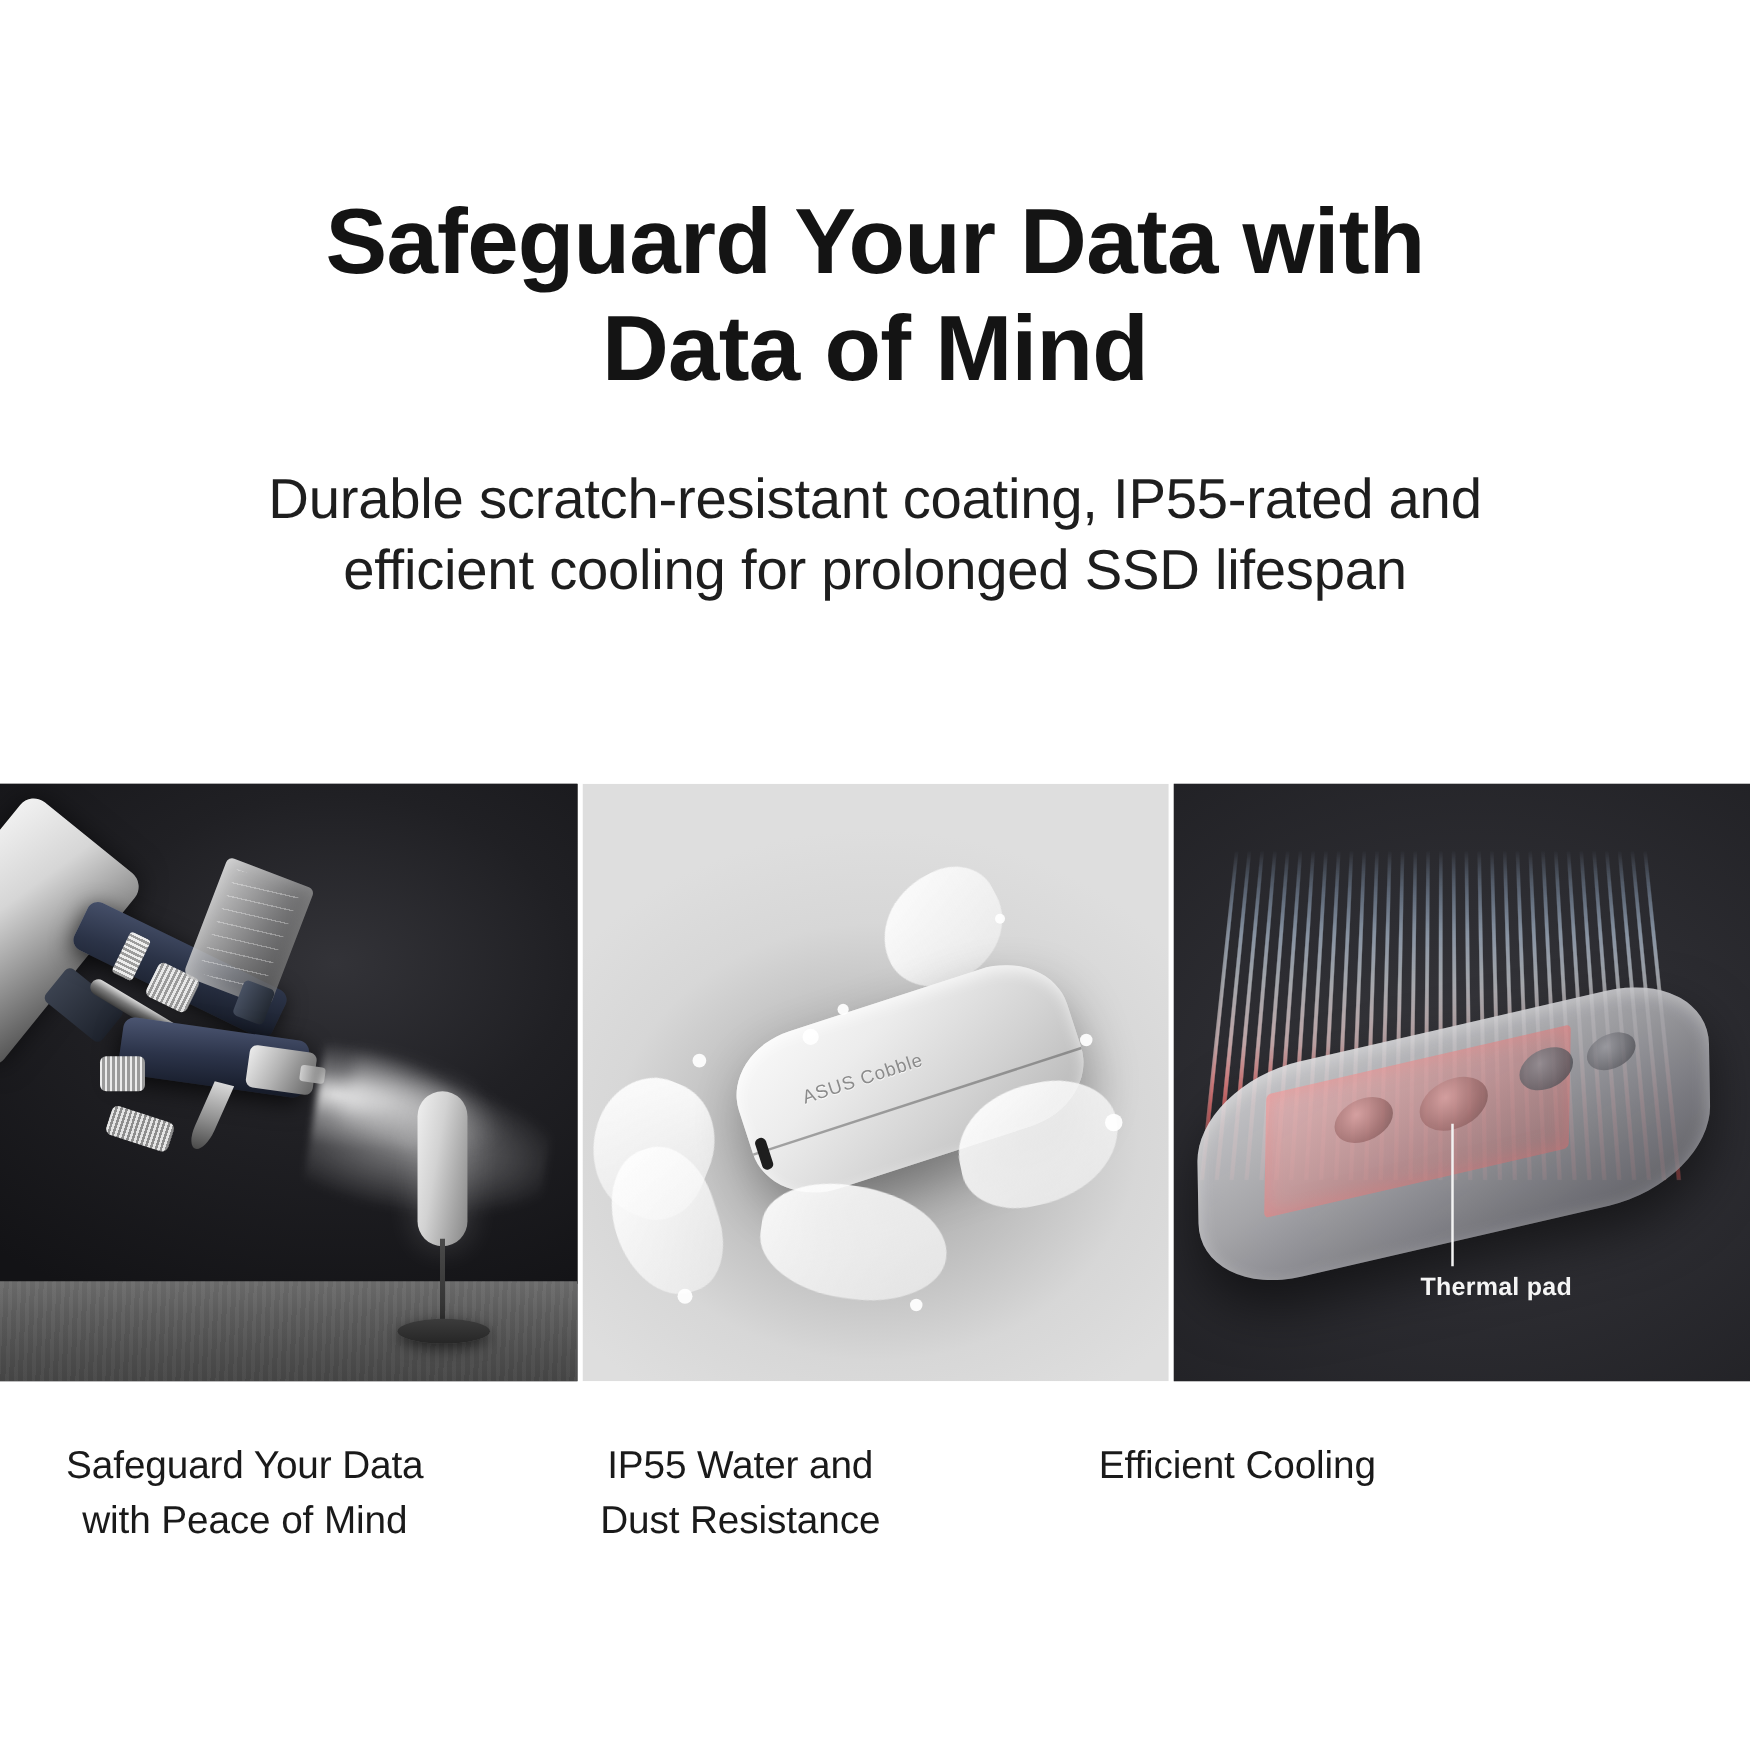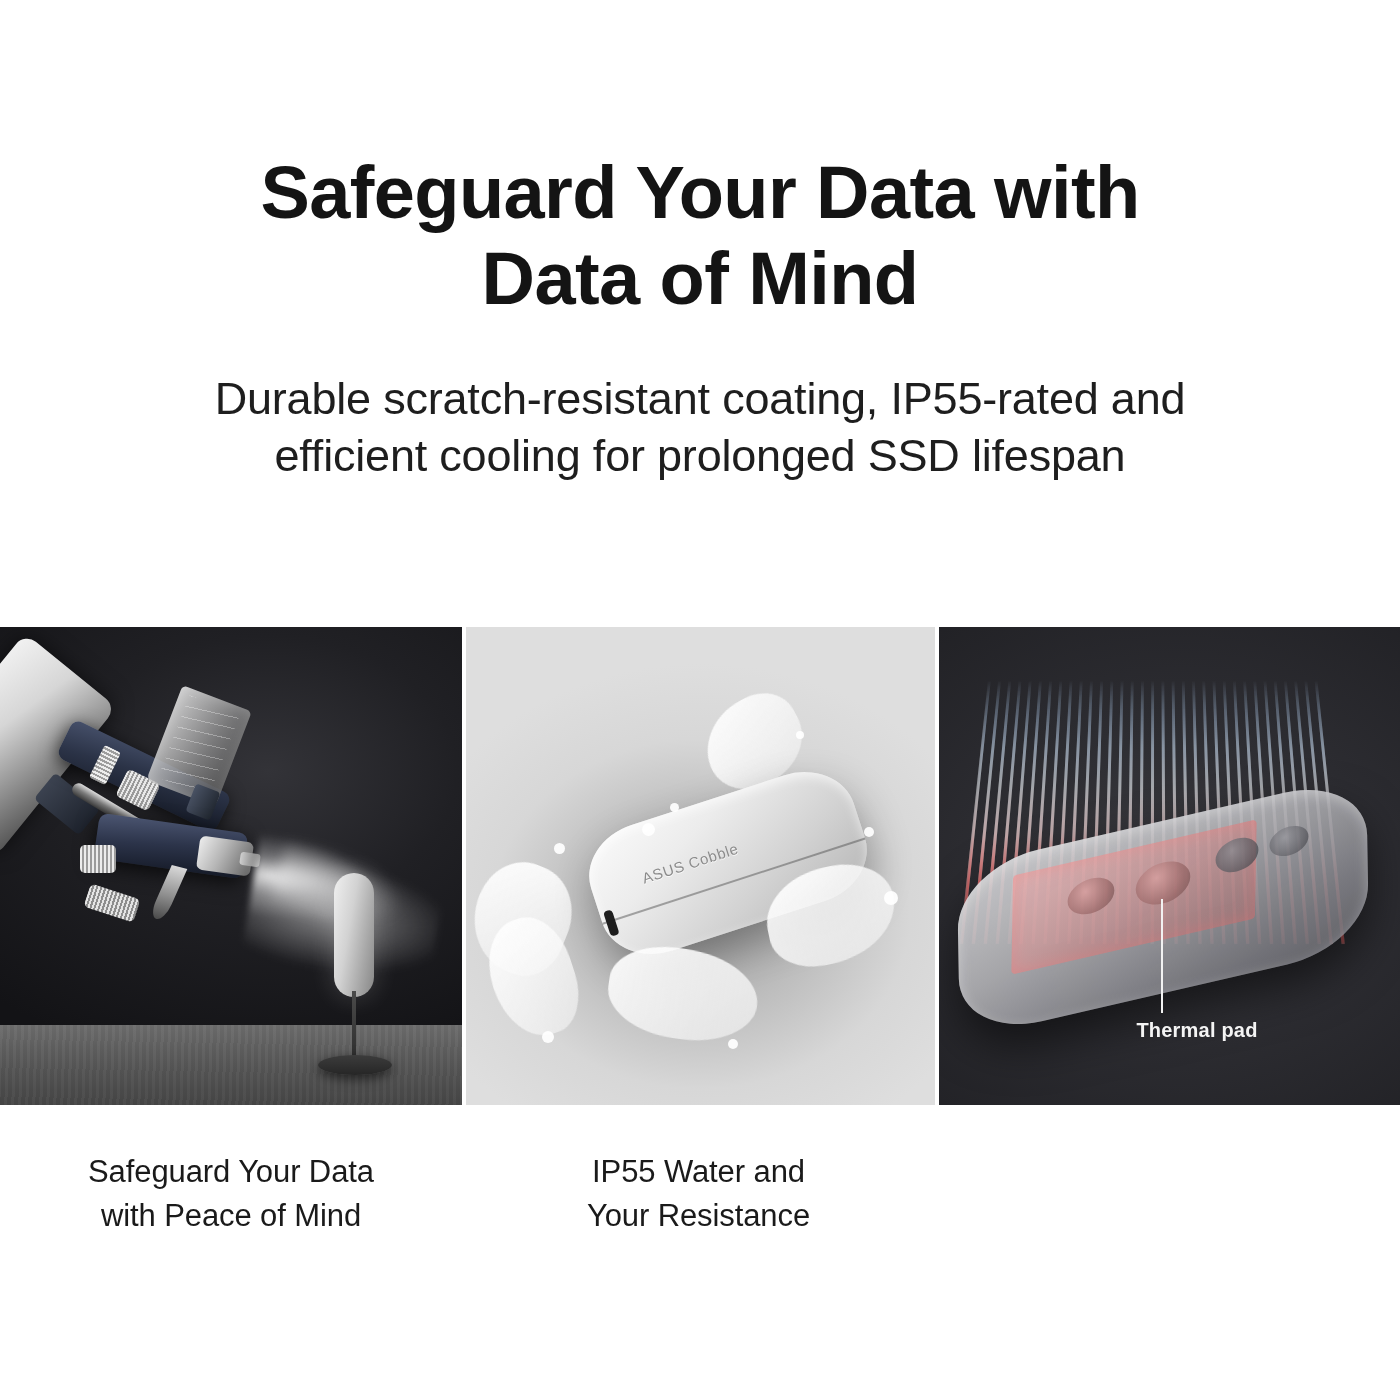--- a/index.html
+++ b/index.html
@@ -479,14 +479,15 @@
 
     <div class="p3-leader"></div>
     <div class="p3-label">Thermal pad</div>
   </div>
 </div>
 
 <div class="captions">
   <div class="caption cap-1">Safeguard Your Data
 with Peace of Mind</div>
   <div class="caption cap-2">IP55 Water and
-Your Resistance</div>
+Dust Resistance</div>
+  <div class="caption cap-3">Efficient Cooling</div>
 </div>
 
 </body></html>

